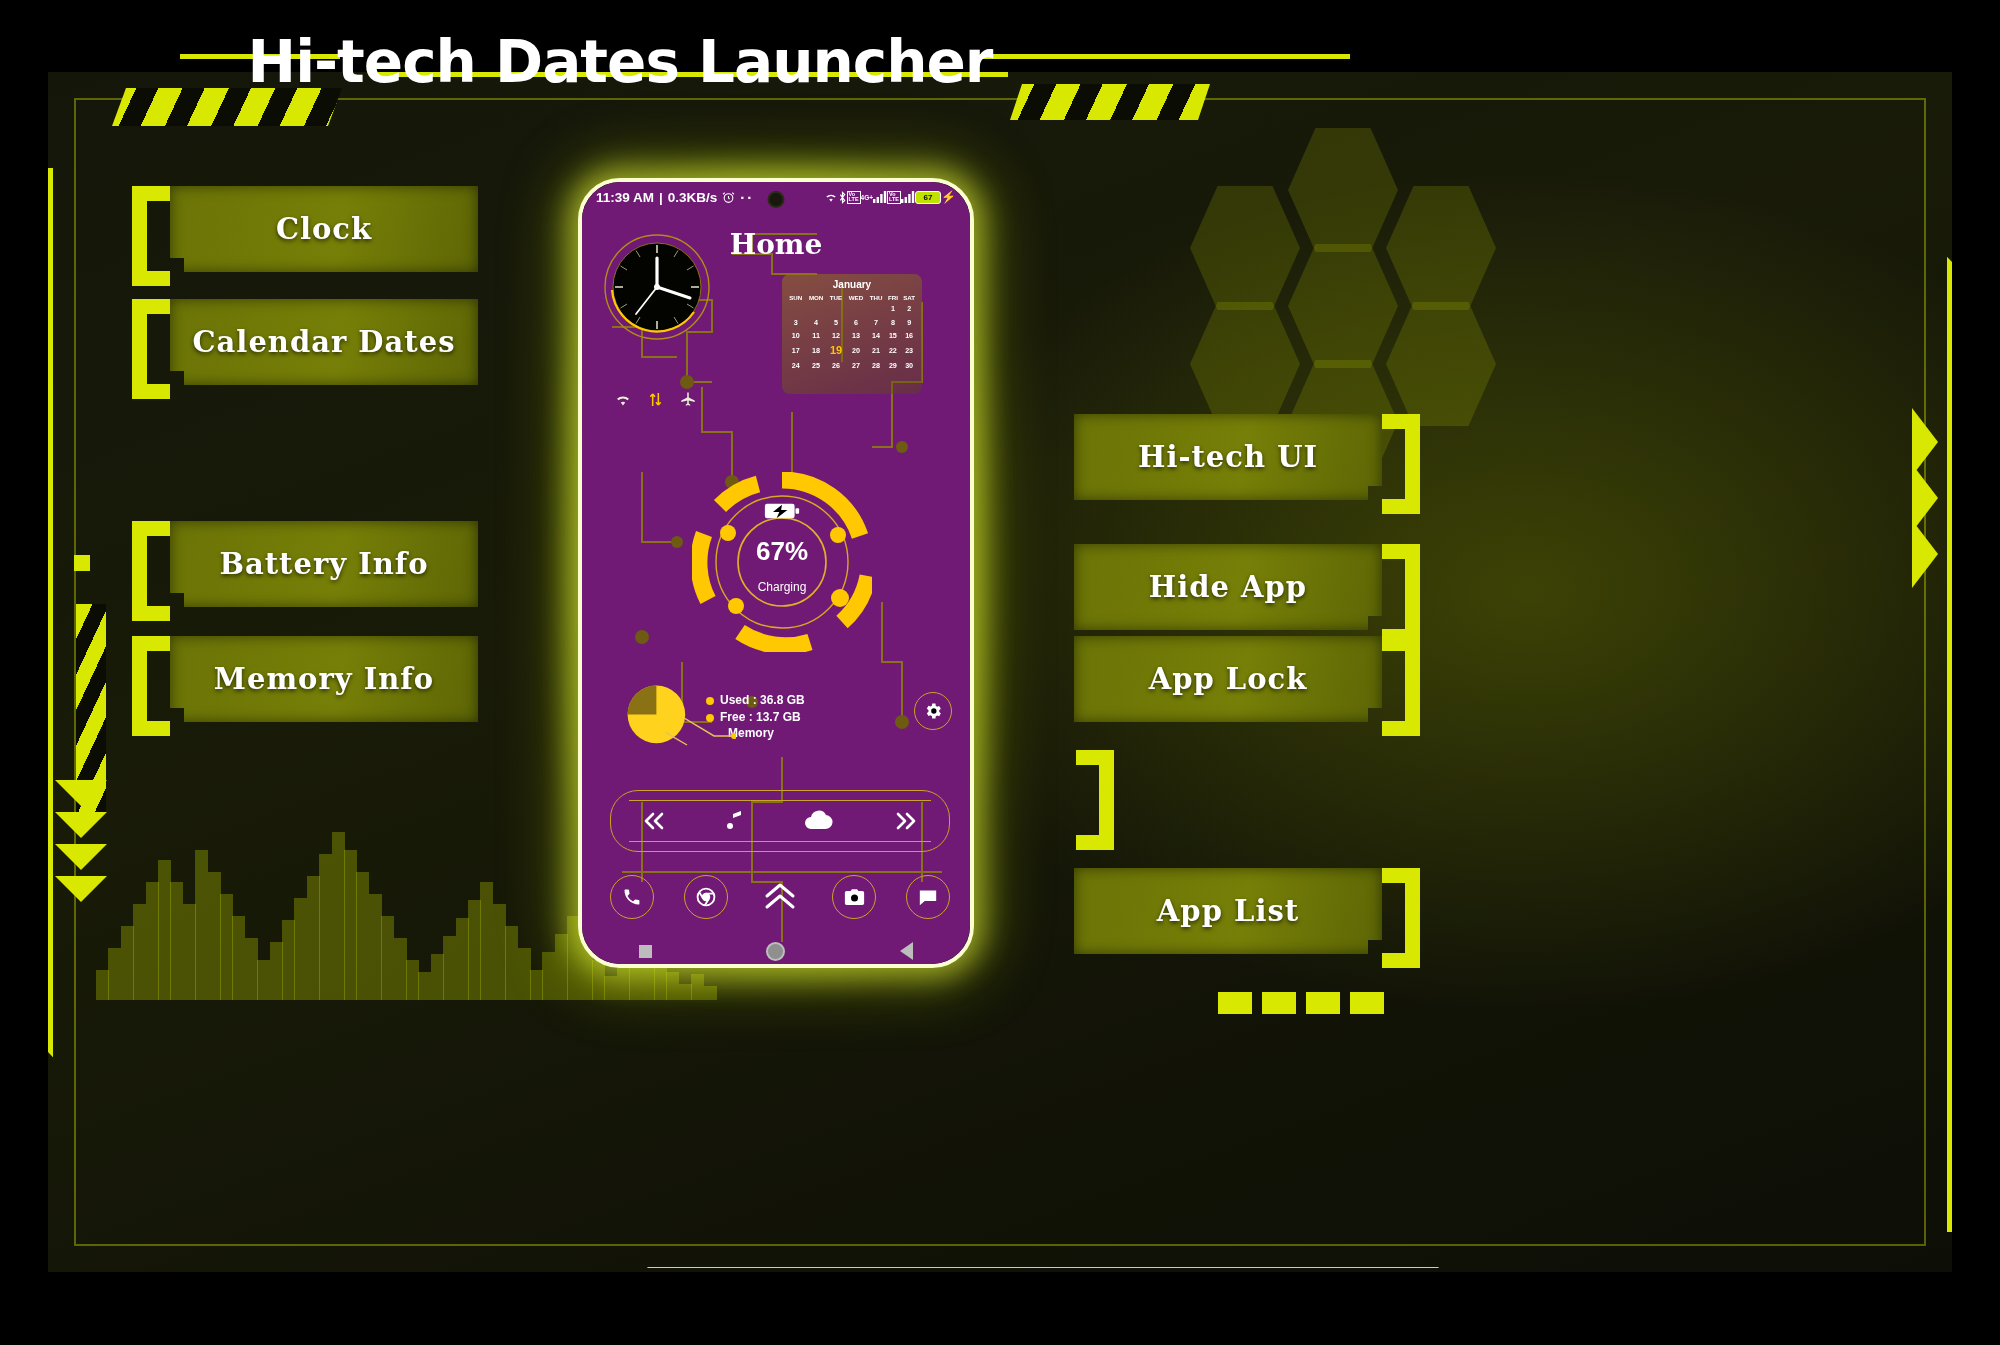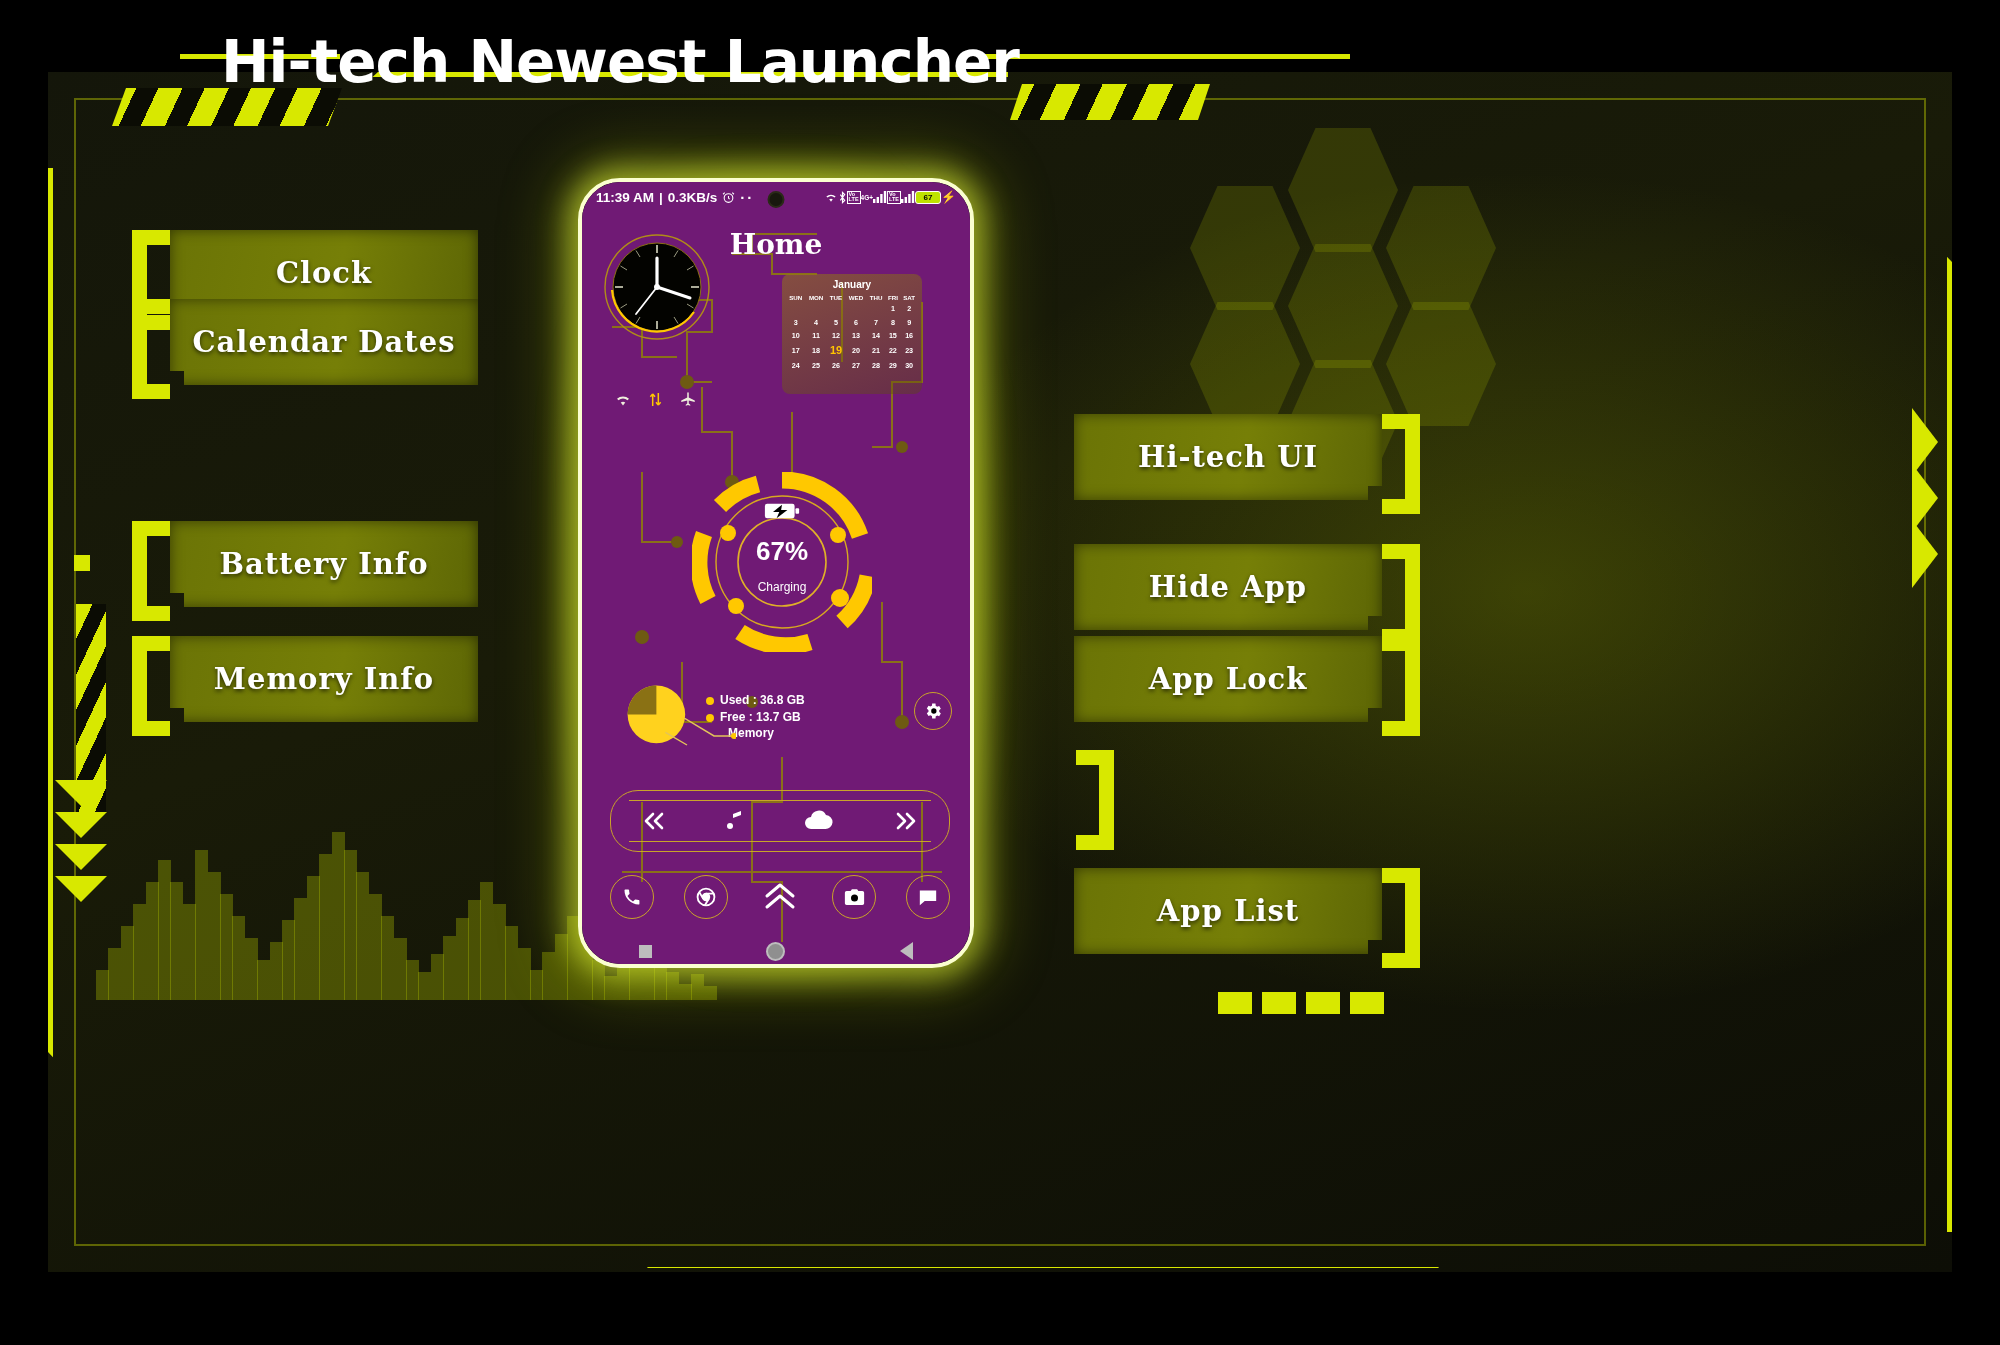--- a/index.html
+++ b/index.html
@@ -171,21 +171,21 @@
     display:flex; align-items:center; justify-content:space-around; }
   #nav .sq2 { width:13px;height:13px;background:#bdbdbd; }
   #nav .ci { width:19px;height:19px;border:2.4px solid #bdbdbd;border-radius:50%; background:#8f8f8f;}
   #nav .tri { width:0;height:0;border-right:13px solid #bdbdbd;border-top:9px solid transparent;border-bottom:9px solid transparent;}
 </style>
 </head>
 <body>
 
 <div id="root">
 
-  <div id="title">Hi-tech Newest Launcher</div>
+  <div id="title">Hi-tech Dates Launcher</div>
 
   <div class="frame-bg"></div>
   <div class="frame-outline"></div>
   <div class="frame-inner-line"></div>
 
   <div class="thin-line" style="left:180px;top:54px;width:160px;"></div>
   <div class="thin-line" style="left:980px;top:54px;width:370px;"></div>
 
   <div class="hazard" id="hazard-left"></div>
   <div class="hazard" id="hazard-right"></div>
@@ -266,21 +266,21 @@
       <i style="left: 582.8px; height: 16px;"></i>
       <i style="left: 595.2px; height: 26px;"></i>
       <i style="left: 607.6px; height: 14px;"></i>
     </div>
 
   <div class="sq" style="left:1218px;top:992px;width:34px;height:22px;"></div>
   <div class="sq" style="left:1262px;top:992px;width:34px;height:22px;"></div>
   <div class="sq" style="left:1306px;top:992px;width:34px;height:22px;"></div>
   <div class="sq" style="left:1350px;top:992px;width:34px;height:22px;"></div>
 
-  <div class="btn-row left" style="left:132px;top:186px;width:346px;height:86px;margin-top:44px;">
+  <div class="btn-row left" style="left:132px;top:186px;width:346px;height:86px;">
     <div class="bracket"></div>
     <div class="btn-body">
         <span>Clock</span>
       </div>
   </div>
   <div class="btn-row left" style="left:132px;top:299px;width:346px;height:86px;">
     <div class="bracket"></div>
     <div class="btn-body">
         <span>Calendar Dates</span>
       </div>

